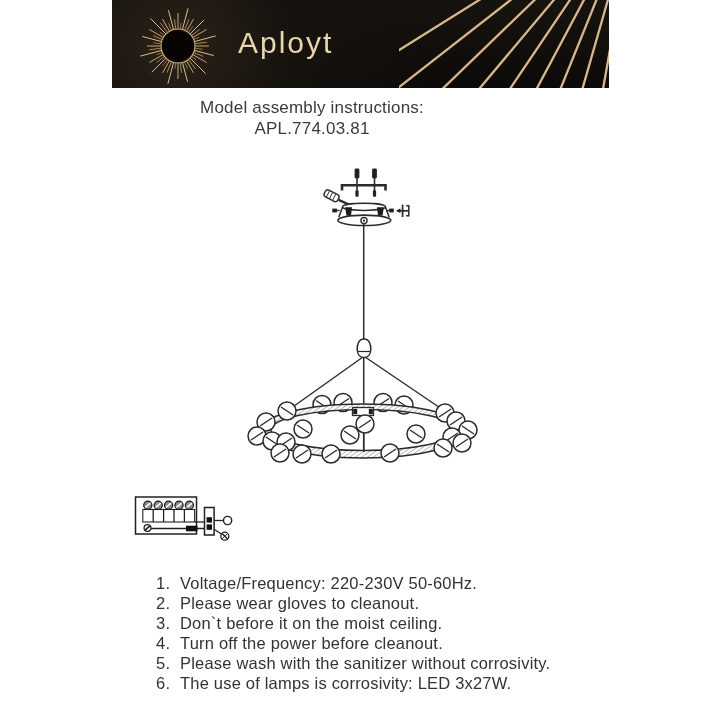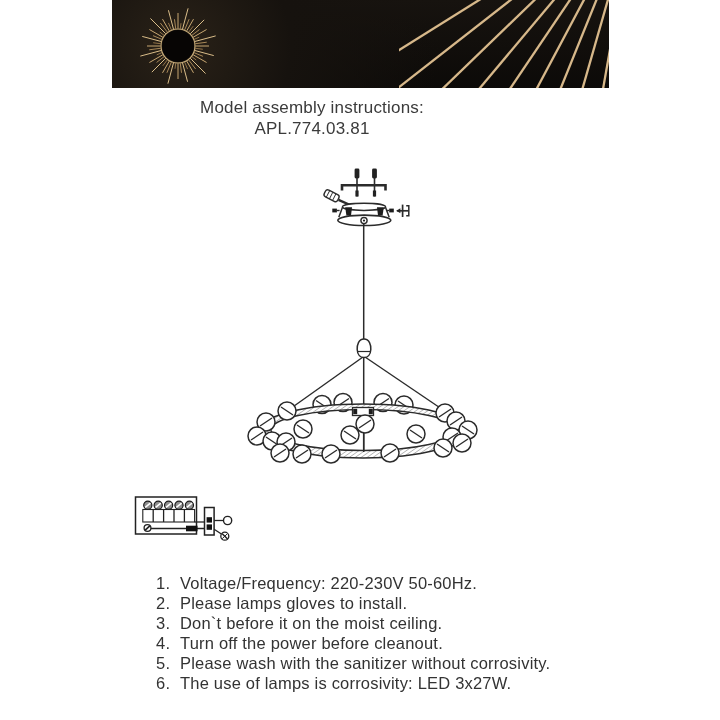--- a/index.html
+++ b/index.html
@@ -87,20 +87,21 @@
           <line x1="60.37436867076458" y1="31.625631329235418" x2="74.16295090390226" y2="17.837049096097736" stroke="#eecf96" stroke-width="0.9"></line>
           <line x1="61.883683455096616" y1="33.34667499234739" x2="69.42054018786334" y2="27.563441416764537" stroke="#b5935f" stroke-width="0.9"></line>
           <line x1="63.15544456622767" y1="35.24999999999999" x2="76.57883832488646" y2="27.499999999999986" stroke="#d9b67c" stroke-width="0.9"></line>
           <line x1="64.16789181894752" y1="37.30303993361093" x2="69.2492292477596" y2="35.19828105560294" stroke="#9c7c4e" stroke-width="0.9"></line>
           <line x1="64.9037019600587" y1="39.470666710705885" x2="85.67110722527366" y2="33.90605724100169" stroke="#eecf96" stroke-width="0.9"></line>
           <line x1="65.35028507404168" y1="41.71579163614909" x2="76.7519009798405" y2="40.2147404256185" stroke="#b5935f" stroke-width="0.9"></line>
         </g>
       <circle cx="48" cy="44" r="17" fill="none" stroke="#e9c98e" stroke-width="1.1" opacity="0.85"></circle>
       <circle cx="48" cy="44" r="16" fill="#070504"></circle>
     </svg>
+    <div class="brand">Aployt</div>
     <svg class="rays-svg" viewBox="0 0 210 88">
       <g id="fan-rays">
           <line x1="237" y1="-98" x2="162.33128360321996" y2="325.46733379524943" stroke="#d7b88a" stroke-width="2.3"></line>
           <line x1="237" y1="-98" x2="118.4759369986904" y2="315.3425292534771" stroke="#d7b88a" stroke-width="2.3"></line>
           <line x1="237" y1="-98" x2="75.91916483115781" y2="300.6890574637186" stroke="#d7b88a" stroke-width="2.3"></line>
           <line x1="237" y1="-98" x2="35.127228002067085" y2="281.6674649293387" stroke="#d7b88a" stroke-width="2.3"></line>
           <line x1="237" y1="-98" x2="-3.4529484924210863" y2="258.48615619866797" stroke="#d7b88a" stroke-width="2.3"></line>
           <line x1="237" y1="-98" x2="-39.398672165211906" y2="231.39911054116055" stroke="#d7b88a" stroke-width="2.3"></line>
           <line x1="237" y1="-98" x2="-72.31611414562002" y2="200.7030992973688" stroke="#d7b88a" stroke-width="2.3"></line>
           <line x1="237" y1="-98" x2="-101.84462405089045" y2="166.73443439003313" stroke="#d7b88a" stroke-width="2.3"></line>
@@ -269,19 +270,19 @@
       <g>
         <circle cx="224.8" cy="536.2" r="4" fill="#fff"></circle>
         <line x1="222" y1="533.5" x2="227.6" y2="539" stroke-width="1.5"></line>
         <line x1="227.4" y1="533.7" x2="222.2" y2="538.7" stroke-width="1"></line>
       </g>
     </g>
   </svg>
 
   <ol class="instructions">
     <li>Voltage/Frequency: 220-230V 50-60Hz.</li>
-    <li>Please lamps gloves to install.</li>
+    <li>Please wear gloves to cleanout.</li>
     <li>Don`t before it on the moist ceiling.</li>
     <li>Turn off the power before cleanout.</li>
     <li>Please wash with the sanitizer without corrosivity.</li>
     <li>The use of lamps is corrosivity: LED 3x27W.</li>
   </ol>
 </div>
 
 </body></html>

